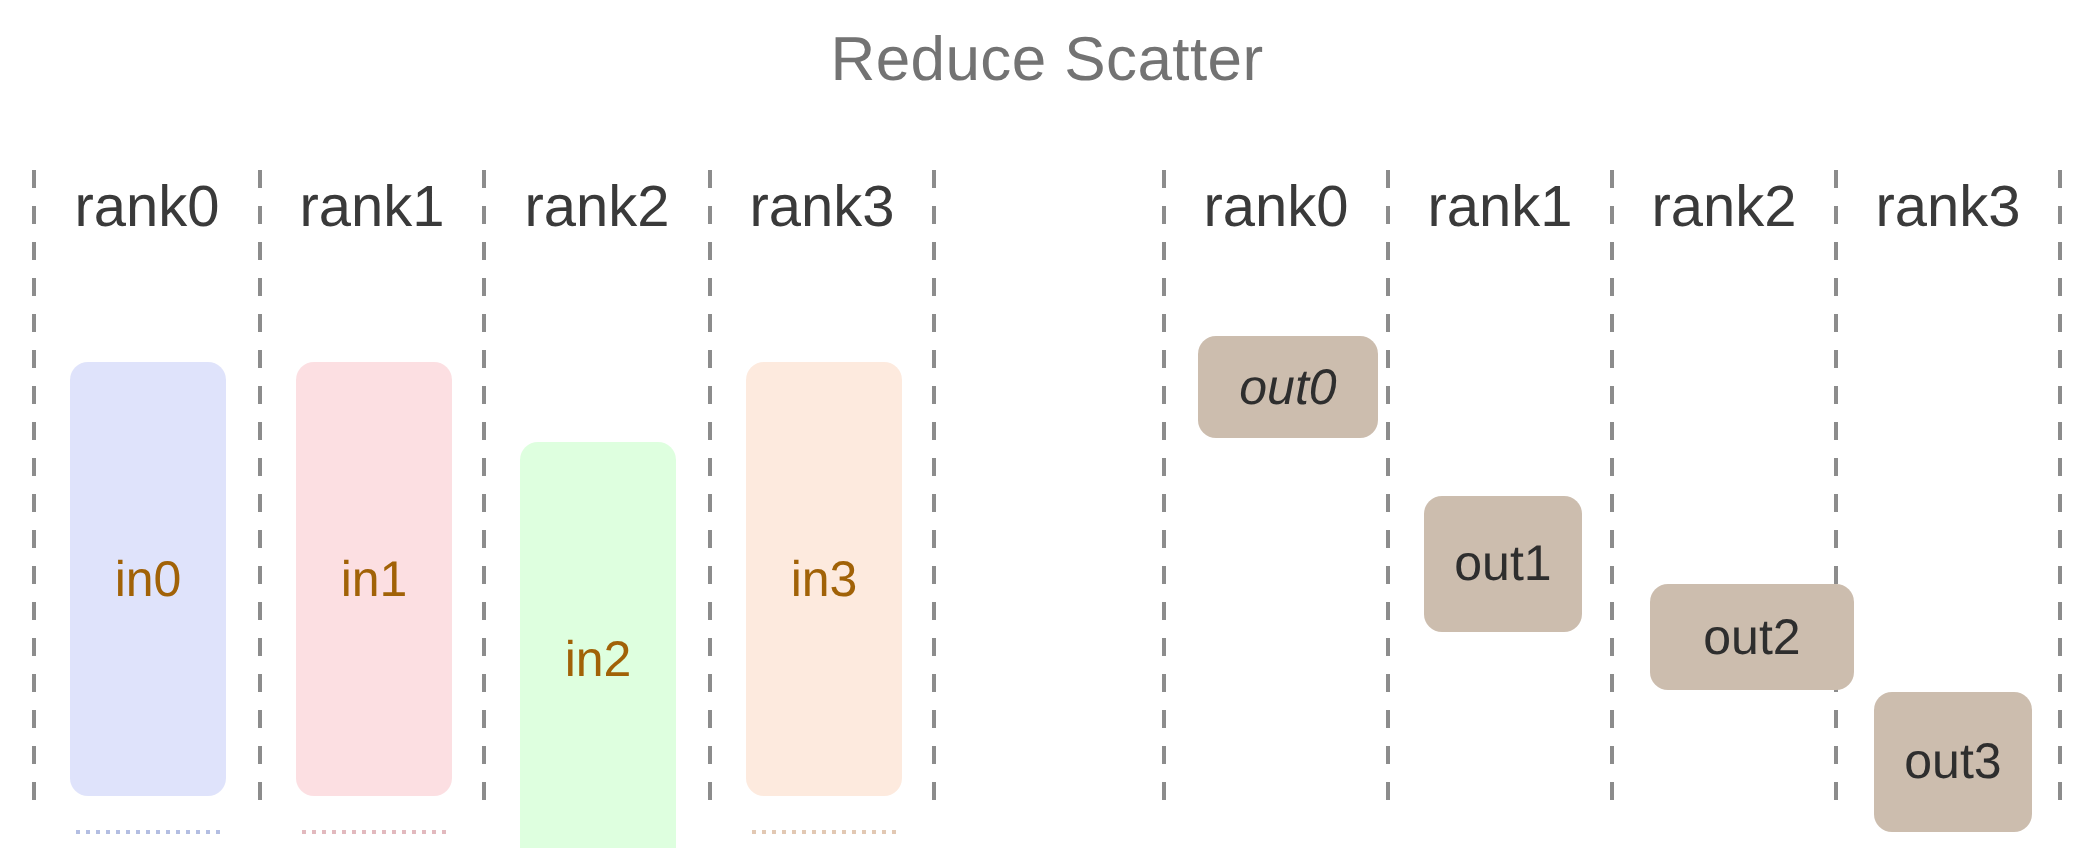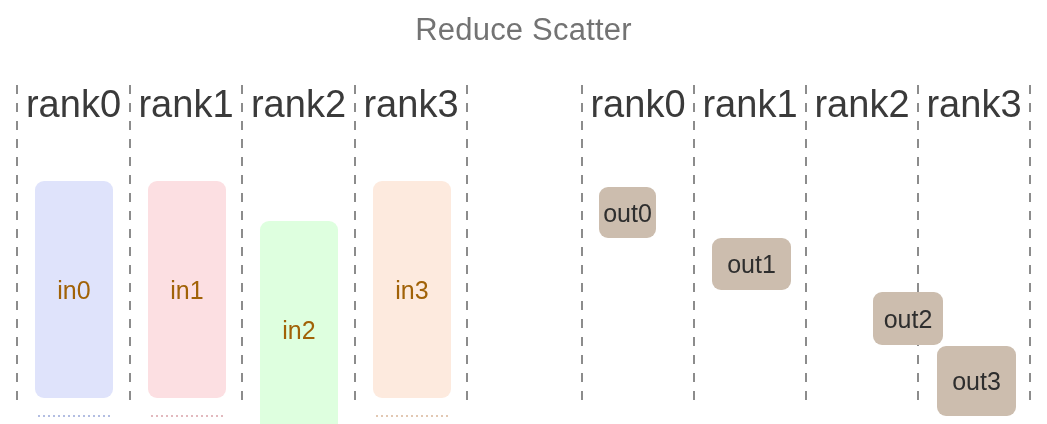--- a/index.html
+++ b/index.html
@@ -45,21 +45,21 @@
        rgba(0,0,0,0) 9px, rgba(0,0,0,0) 18px);
     background-size: 2px 18px;
     background-repeat: repeat-y;
   }
 
   
   .rank-label {
     position: absolute;
     top: 86px;
     text-align: center;
-    font-size: 38px;
+    font-size: 29px;
     line-height: 36px;
     color: #3a3a3a;
     white-space: nowrap;
   }
 
   
   .in-box {
     position: absolute;
     border-radius: 9px;
     box-sizing: border-box;
@@ -164,29 +164,29 @@
     <div class="rank-divider" style="left:693px;"></div>
     <div class="rank-divider" style="left:805px;"></div>
     <div class="rank-divider" style="left:917px;"></div>
     <div class="rank-divider" style="left:1029px;"></div>
 
     <div class="rank-label" style="left:583px; width:110px;">rank0</div>
     <div class="rank-label" style="left:695px; width:110px;">rank1</div>
     <div class="rank-label" style="left:807px; width:110px;">rank2</div>
     <div class="rank-label" style="left:919px; width:110px;">rank3</div>
 
-    <div class="out-box" style="left:599px; top:187px; width:57px; height:51px;">
+    <div class="out-box" style="left:599px; top:168px; width:90px; height:51px;font-style:italic;">
       <div class="out-label">out0</div>
     </div>
 
-    <div class="out-box" style="left:712px; top:238px; width:79px; height:52px;">
+    <div class="out-box" style="left:712px; top:248px; width:79px; height:68px;">
       <div class="out-label">out1</div>
     </div>
 
-    <div class="out-box" style="left:825px; top:292px; width:70px; height:53px;margin-left:48px;">
+    <div class="out-box" style="left:825px; top:292px; width:102px; height:53px;">
       <div class="out-label">out2</div>
     </div>
 
     <div class="out-box" style="left:937px; top:346px; width:79px; height:70px;">
       <div class="out-label">out3</div>
     </div>
 
   </div>
 
 </div>

